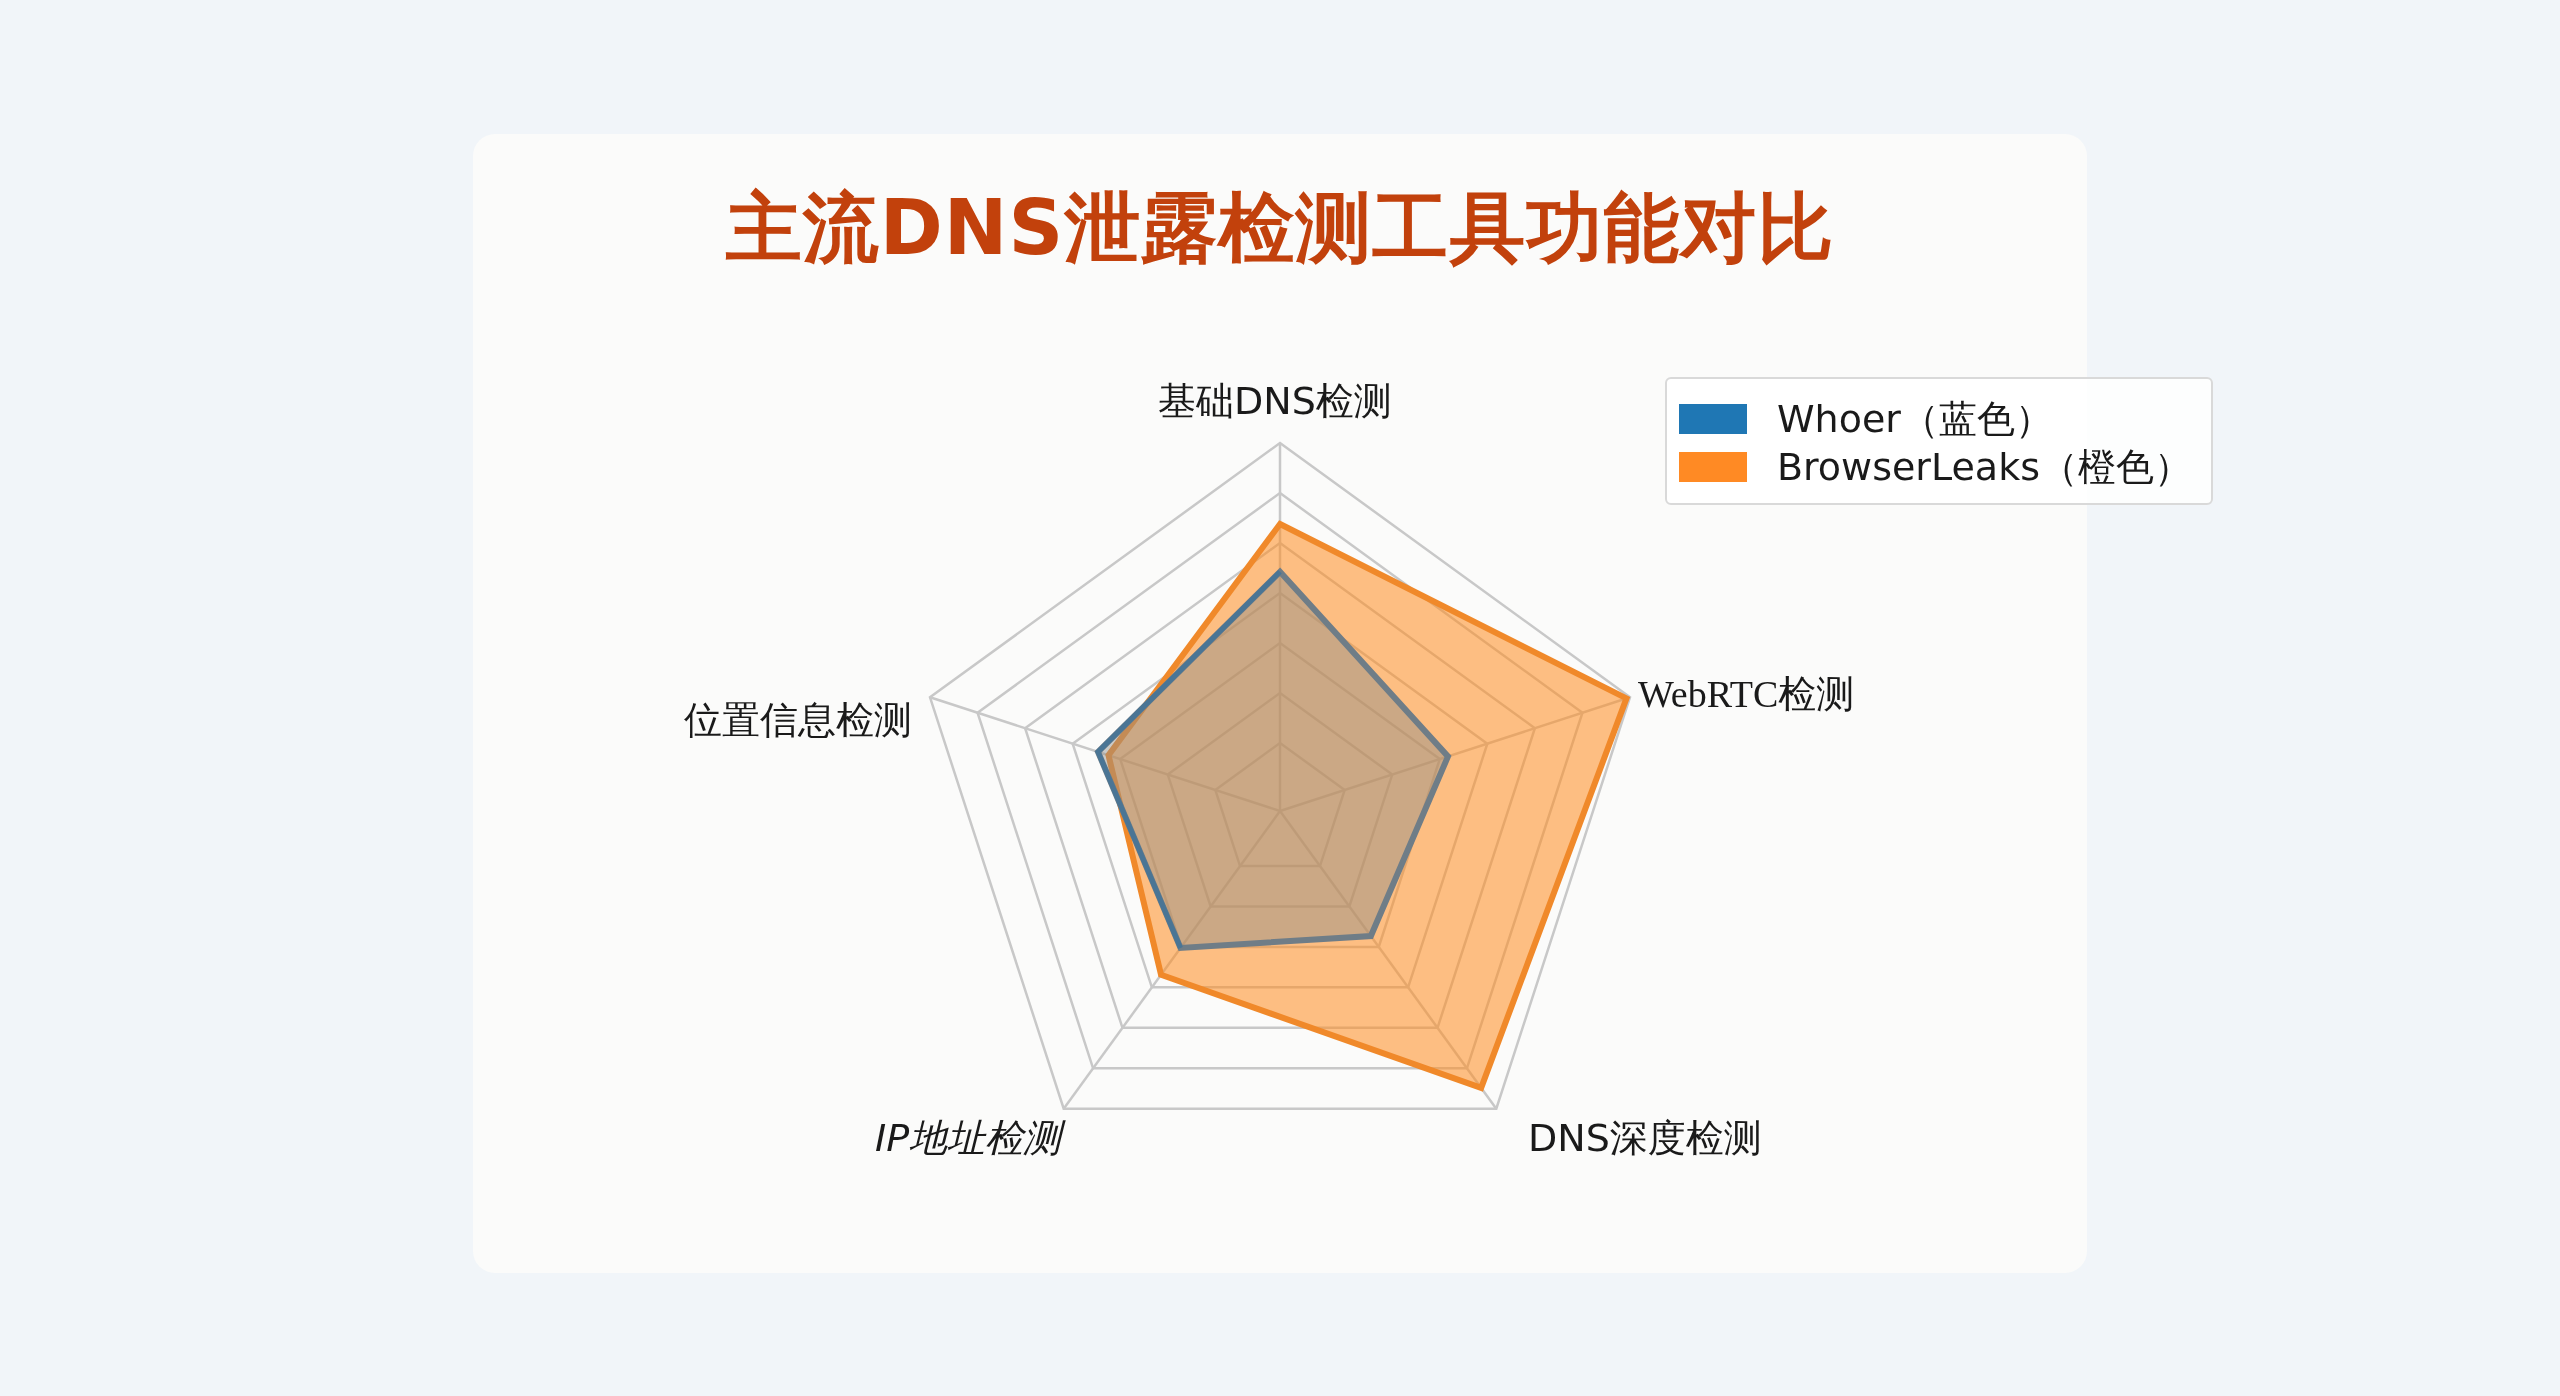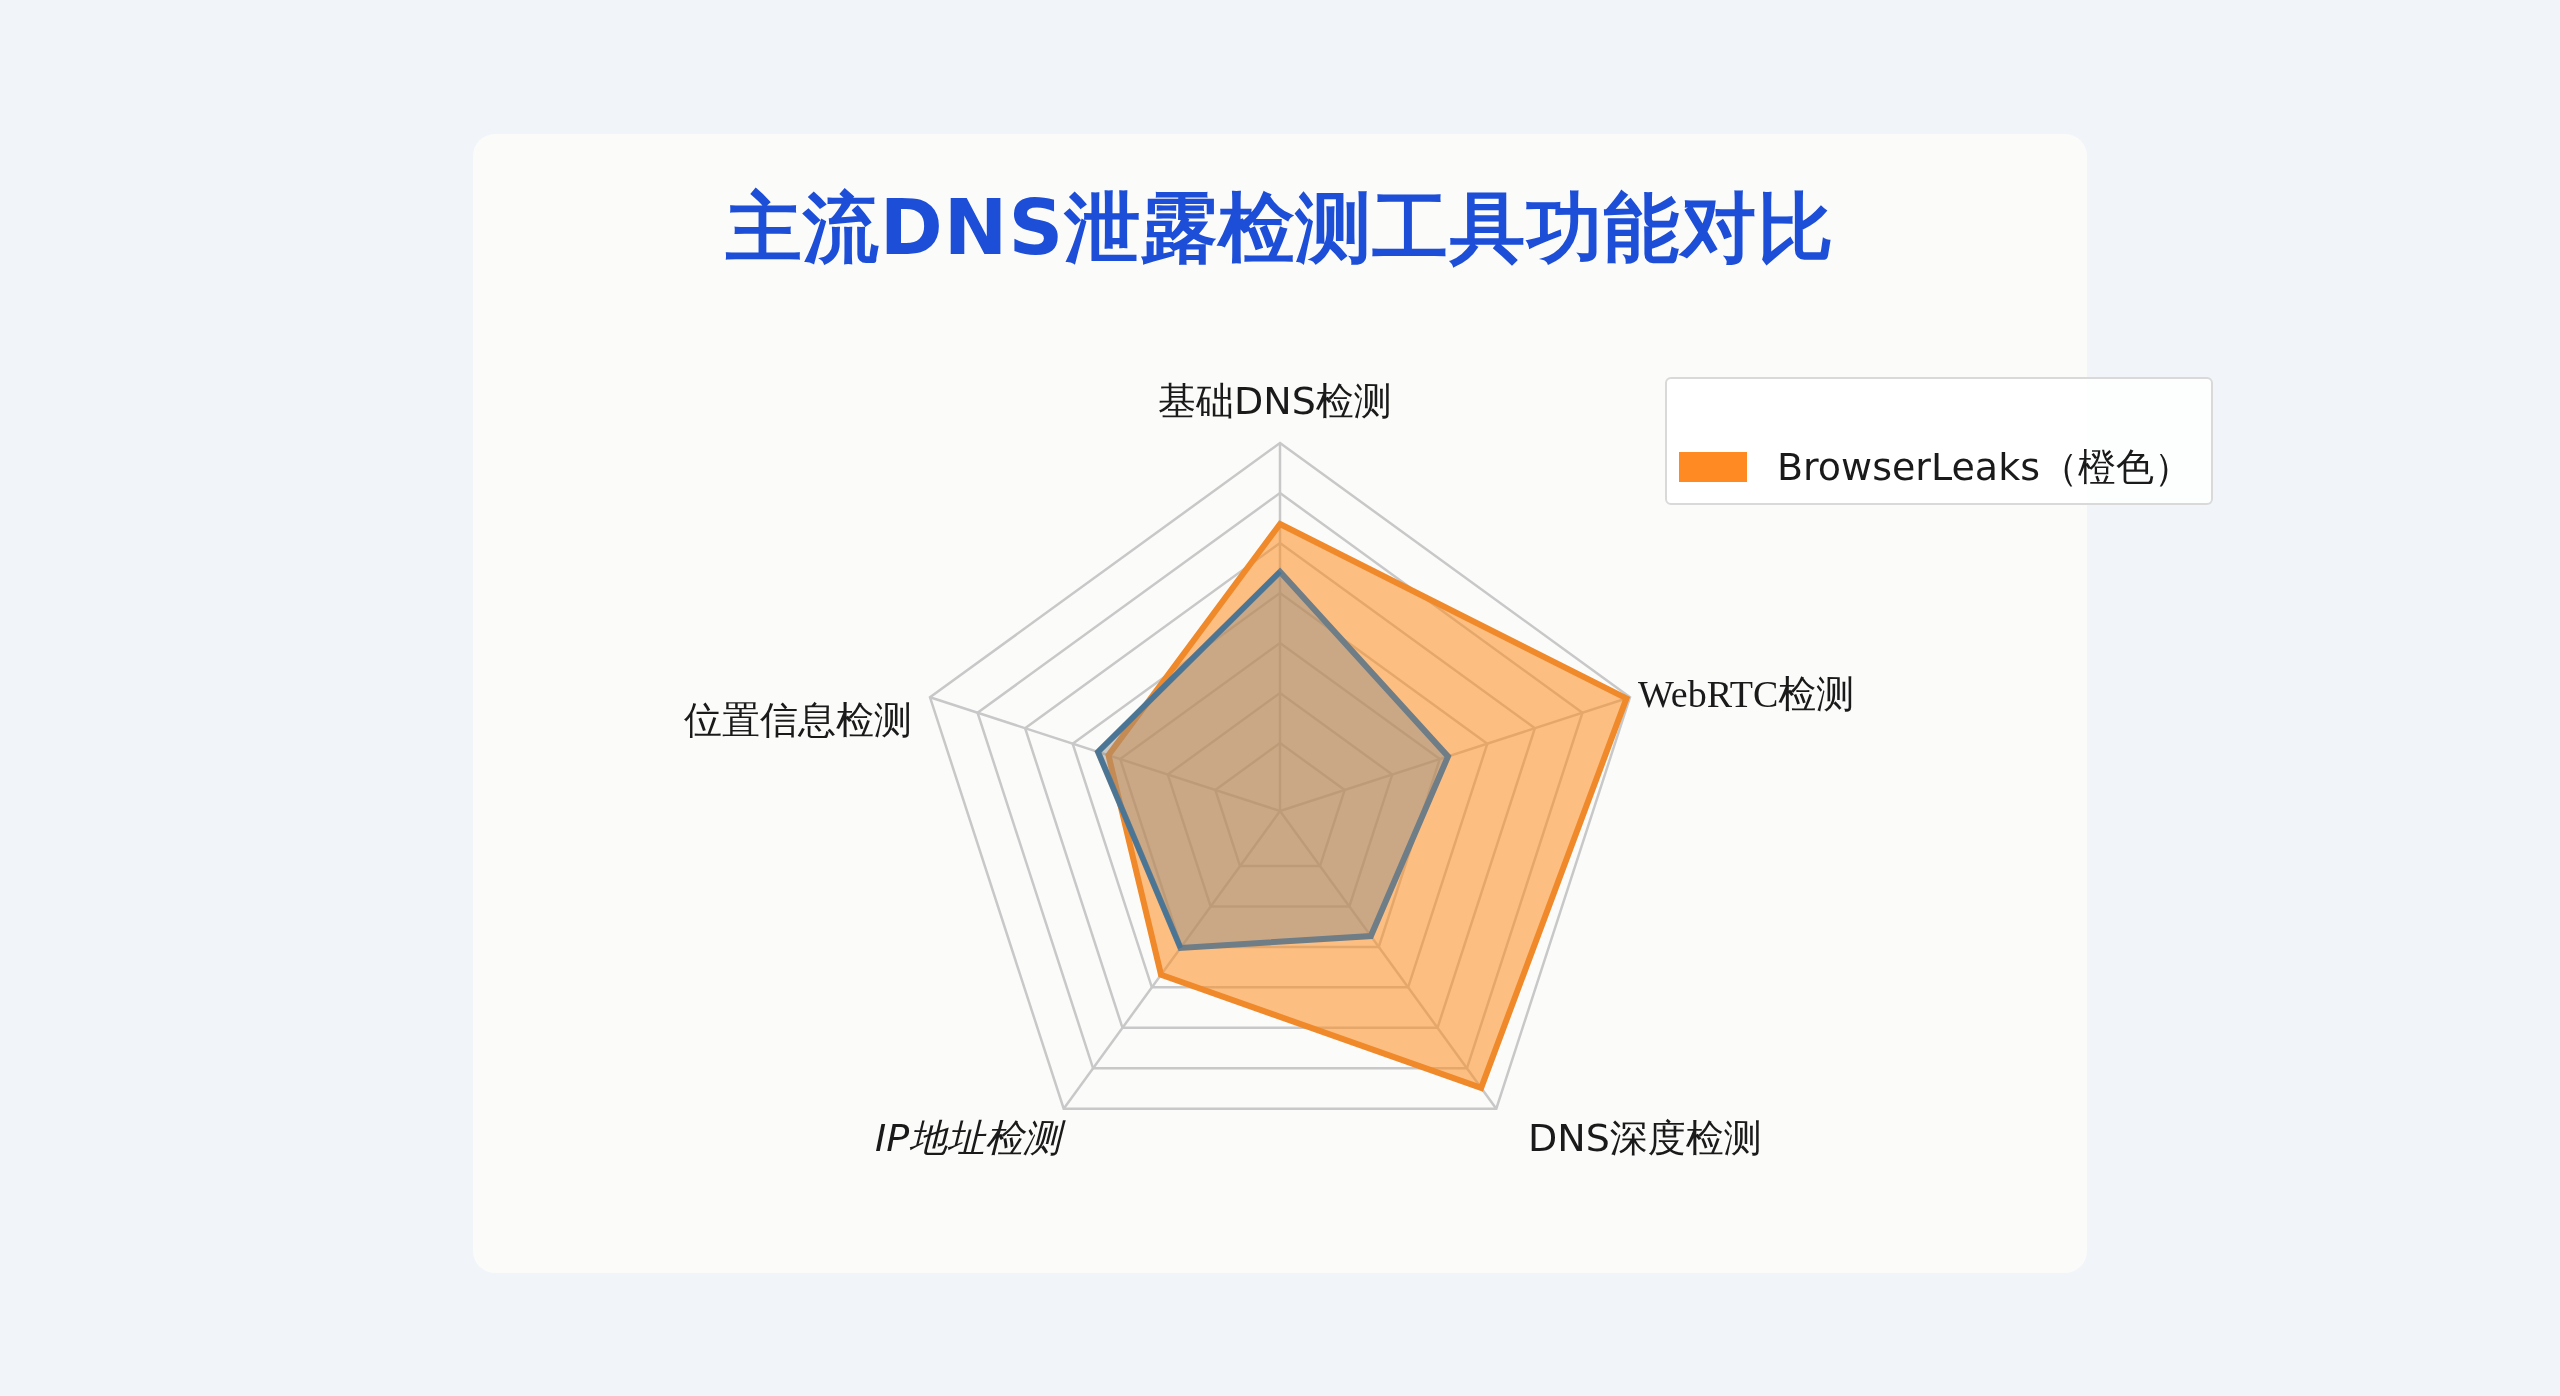--- a/index.html
+++ b/index.html
@@ -9,21 +9,21 @@
       font-family: "DejaVu Sans", "Liberation Sans", sans-serif;
       position: relative;
     }
     .card {
       position: absolute; left: 473px; top: 134px;
       width: 1614px; height: 1139px;
       background: #fbfbfa; border-radius: 22px;
     }
     .title {
       position: absolute; left: 473px; top: 178px; width: 1614px;
-      text-align: center; font-size: 76px; font-weight: bold; color: #1d4ed8;
+      text-align: center; font-size: 76px; font-weight: bold; color: #c2410c;
       letter-spacing: 1px; white-space: nowrap;
     }
     svg.chart { position: absolute; left: 0; top: 0; }
     .axis-label {
       position: absolute; font-size: 38px; color: #1a1a1a; white-space: nowrap;
       line-height: 42px;
       text-align: right;
     }
     .legend {
       position: absolute; left: 1665px; top: 377px; width: 548px; height: 128px;
@@ -62,17 +62,21 @@
     </g>
 </svg>
 
 <div class="axis-label" style="left:1158px; top:380px;">基础DNS检测</div>
 <div class="axis-label" style="left:1638px; top:673px;font-family:Liberation Serif, serif;">WebRTC检测</div>
 <div class="axis-label" style="left:1492px; top:1117px;margin-left:36px;">DNS深度检测</div>
 <div class="axis-label" style="left:875px; top:1117px;font-style:italic;">IP地址检测</div>
 <div class="axis-label" style="left:684px; top:699px;">位置信息检测</div>
 
 <div class="legend">
+  <div class="legend-item" style="top:18px;">
+    <div class="legend-swatch" style="background:#1f77b4;"></div>
+    <span class="legend-text">Whoer（蓝色）</span>
+  </div>
   <div class="legend-item" style="top:66px;">
     <div class="legend-swatch" style="background:#ff8a24;"></div>
     <span class="legend-text">BrowserLeaks（橙色）</span>
   </div>
 </div>
 
 </body></html>

